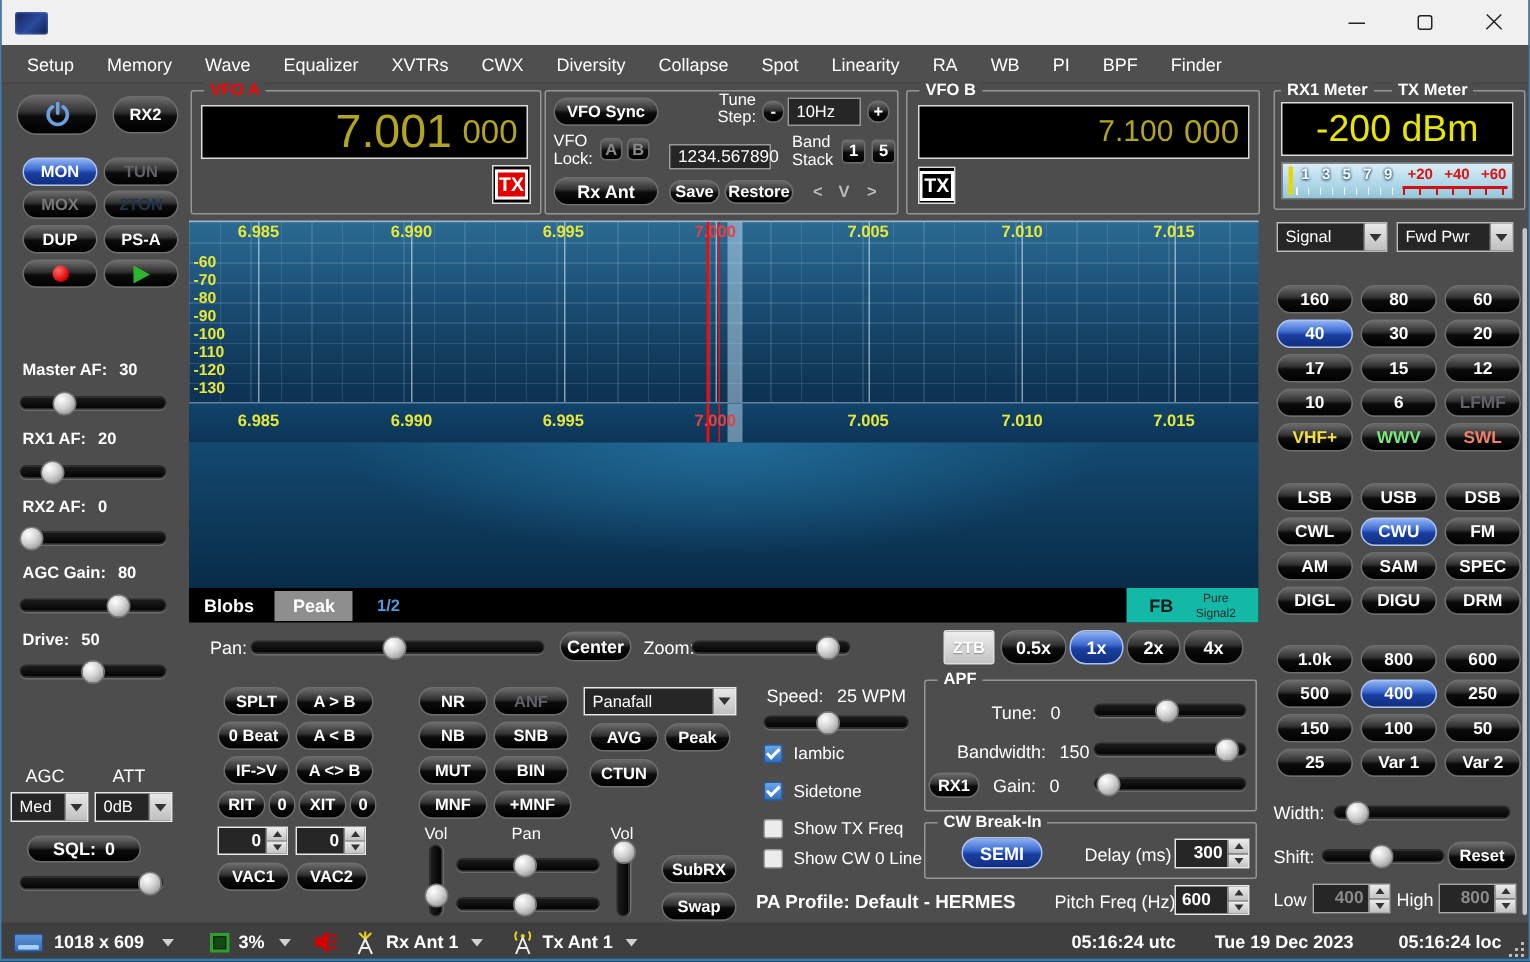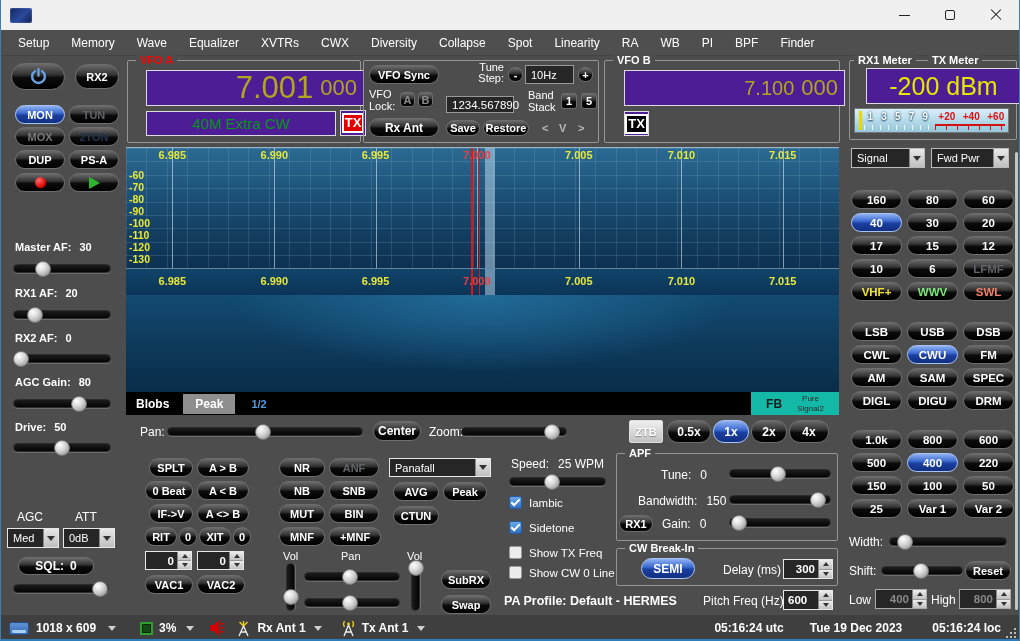--- a/index.html
+++ b/index.html
@@ -33,21 +33,21 @@
   .lbl { position:absolute; color:#fff; font-size:11px; font-weight:bold; white-space:nowrap; }
   .pre { white-space:pre-line; }
   
   .hslider { position:absolute; height:9px; background:linear-gradient(180deg,#1c1c1c,#040404); border:1px solid #2c2c2c; border-radius:5px; box-shadow:0 1px 0 rgba(255,255,255,.18); }
   .vslider { position:absolute; width:9px; background:linear-gradient(90deg,#1c1c1c,#040404); border:1px solid #2c2c2c; border-radius:5px; box-shadow:1px 0 0 rgba(255,255,255,.18); }
   .thumb { position:absolute; width:16px; height:16px; border-radius:50%; border:1px solid #777; background:radial-gradient(circle at 35% 30%, #fff, #d2d2d2 45%, #8e8e8e 90%); top:50%; transform:translate(-50%,-50%); }
   .vslider .thumb { left:50%; transform:translate(-50%,-50%); }
   
   .group { position:absolute; border:1px solid #959595; border-radius:2px; }
   .glabel { position:absolute; top:-7px; left:8px; background:#4d4d4d; padding:0 4px; color:#fff; font-size:11px; font-weight:bold; }
-  .blackbox { position:absolute; background:#4c1d95; border:1px solid #dcdcdc;margin-left:12px; }
+  .blackbox { position:absolute; background:#000000; border:1px solid #dcdcdc; }
   
   .combo { position:absolute; display:flex; align-items:stretch; border:1px solid #e8e8e8; background:#262626; }
   .combo-val { flex:1; color:#fff; font-size:11px; display:flex; align-items:center; padding-left:5px; }
   .combo-arrow { width:15px; background:linear-gradient(180deg,#e8e8e8,#bfbfbf); border-left:1px solid #888; display:flex; align-items:center; justify-content:center; }
   .combo-arrow::after { content:""; width:0; height:0; border-left:4px solid transparent; border-right:4px solid transparent; border-top:5px solid #333; }
   .spin { position:absolute; display:flex; align-items:stretch; border:1px solid #e8e8e8; background:#262626; }
   .spin-val { flex:1; color:#fff; font-size:11.5px; font-weight:bold; display:flex; align-items:center; justify-content:flex-end; padding-right:3px; }
   .spin.gray .spin-val { color:#8a8a8a; }
   .spin-btns { width:14px; display:flex; flex-direction:column; border-left:1px solid #888; }
   .spin-up,.spin-dn { flex:1; background:linear-gradient(180deg,#ececec,#c2c2c2); display:flex; align-items:center; justify-content:center; }
@@ -230,23 +230,20 @@
   <div class="hslider" style="left:12px;top:584px;width:96px;">
       <span class="thumb" style="left:91%;"></span>
     </div>
 
   <div class="group" style="left:126px;top:60px;width:234px;height:83px;">
     <span class="glabel" style="color:#f00;">VFO A</span>
   </div>
   <div class="blackbox" style="left:133px;top:70px;width:218px;height:36px;display:flex;align-items:center;justify-content:flex-end;padding-right:6px;">
     <span class="freqtext" style="font-size:31px;">7.001</span>
     <span class="freqtext" style="font-size:22px;margin-left:7px;">000</span>
-  </div>
-  <div class="blackbox" style="left:133px;top:111px;width:190px;height:25px;display:flex;align-items:center;justify-content:center;">
-    <span class="modetext" style="font-size:15px;">40M Extra CW</span>
   </div>
   <div class="blackbox" style="left:327px;top:110px;width:26px;height:26px;display:flex;align-items:center;justify-content:center;">
     <span style="background:#e00000;border:2px solid #fff;color:#fff;font-weight:bold;font-size:13px;padding:0 1px;line-height:16px;">TX</span>
   </div>
 
   <div class="group" style="left:362px;top:60px;width:236px;height:83px;"></div>
   <div class="btn" style="left:368px;top:65px;width:70px;height:19px;">
       <span>VFO Sync</span>
     </div>
   <div class="lbl pre" style="left:475px;top:62px;text-align:right;width:28px;font-weight:normal;line-height:1.0;">Tune
@@ -696,21 +693,21 @@
     <div class="gbtn">
         <span>600</span>
       </div>
     <div class="gbtn">
         <span>500</span>
       </div>
     <div class="gbtn sel">
         <span>400</span>
       </div>
     <div class="gbtn">
-        <span>220</span>
+        <span>250</span>
       </div>
     <div class="gbtn">
         <span>150</span>
       </div>
     <div class="gbtn">
         <span>100</span>
       </div>
     <div class="gbtn">
         <span>50</span>
       </div>

